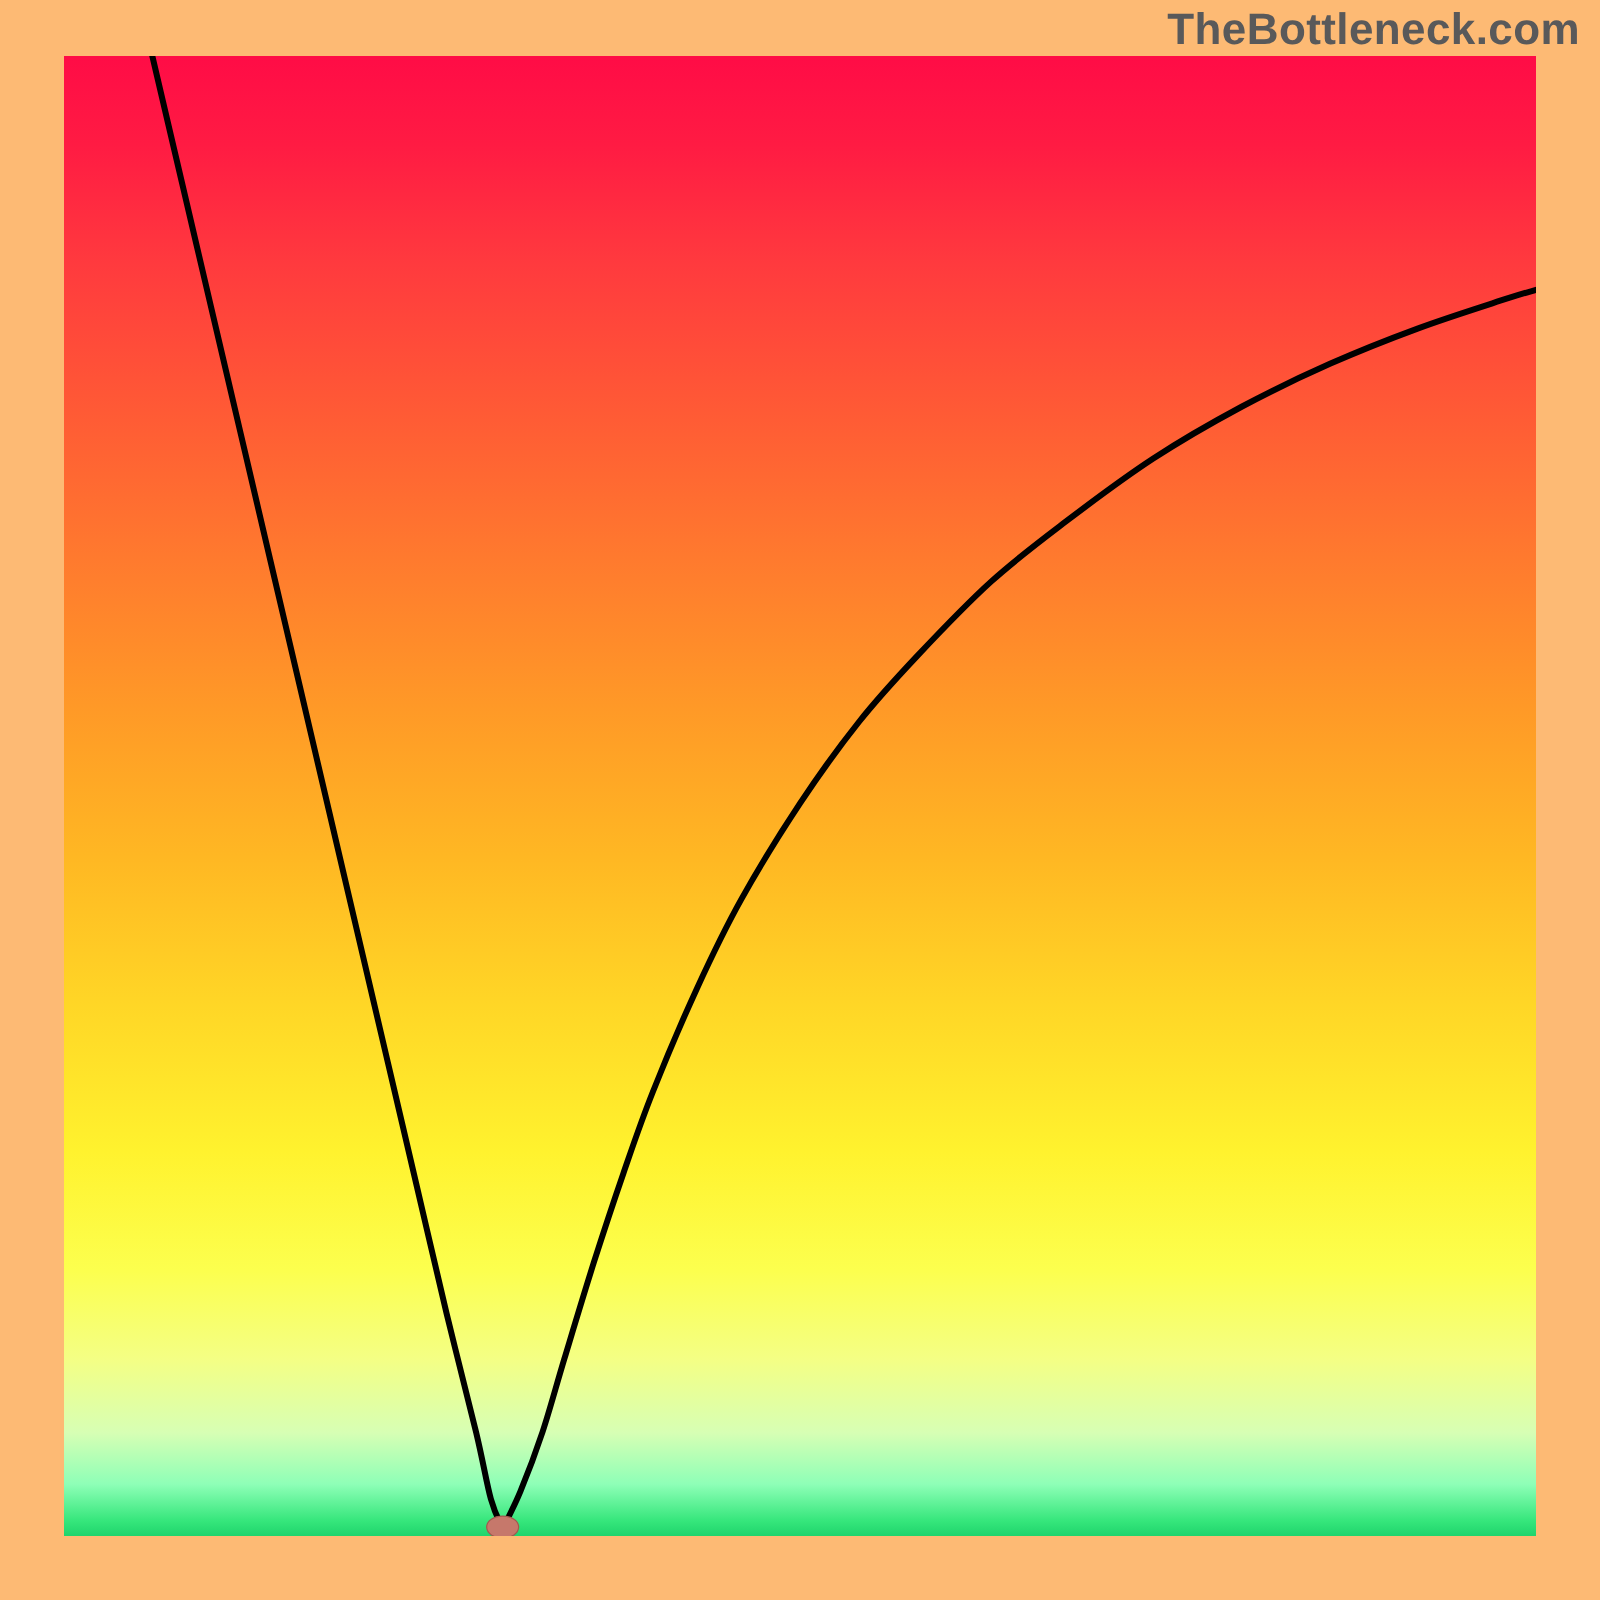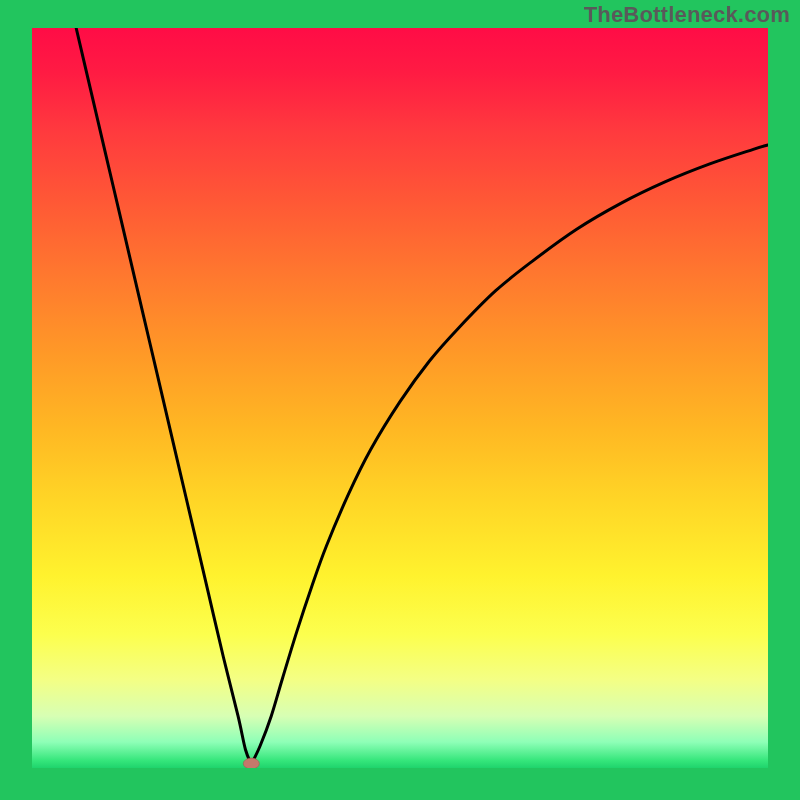--- a/index.html
+++ b/index.html
@@ -8,21 +8,21 @@
     width: 800px;
     height: 800px;
     overflow: hidden;
     background: #000;
     font-family: Arial, Helvetica, sans-serif;
   }
   .frame {
     position: relative;
     width: 800px;
     height: 800px;
-    background: #22c55e;
+    background: #fdba74;
   }
   .watermark {
     position: absolute;
     top: 2px;
     right: 10px;
     color: #59595a;
     font-size: 22px;
     font-weight: 600;
     letter-spacing: 0.2px;
     z-index: 10;

